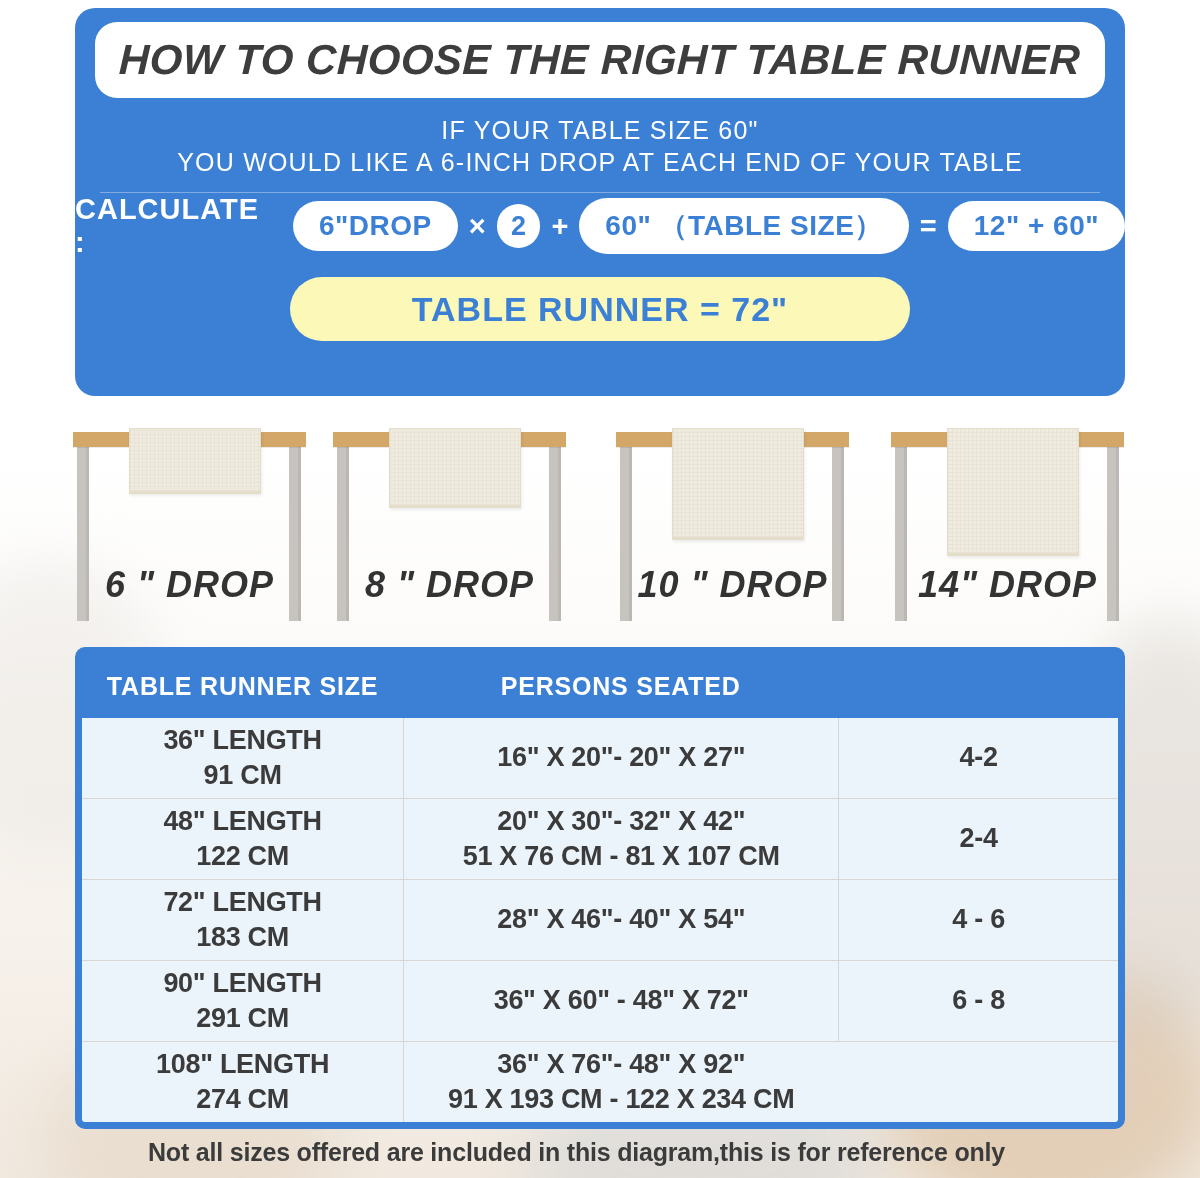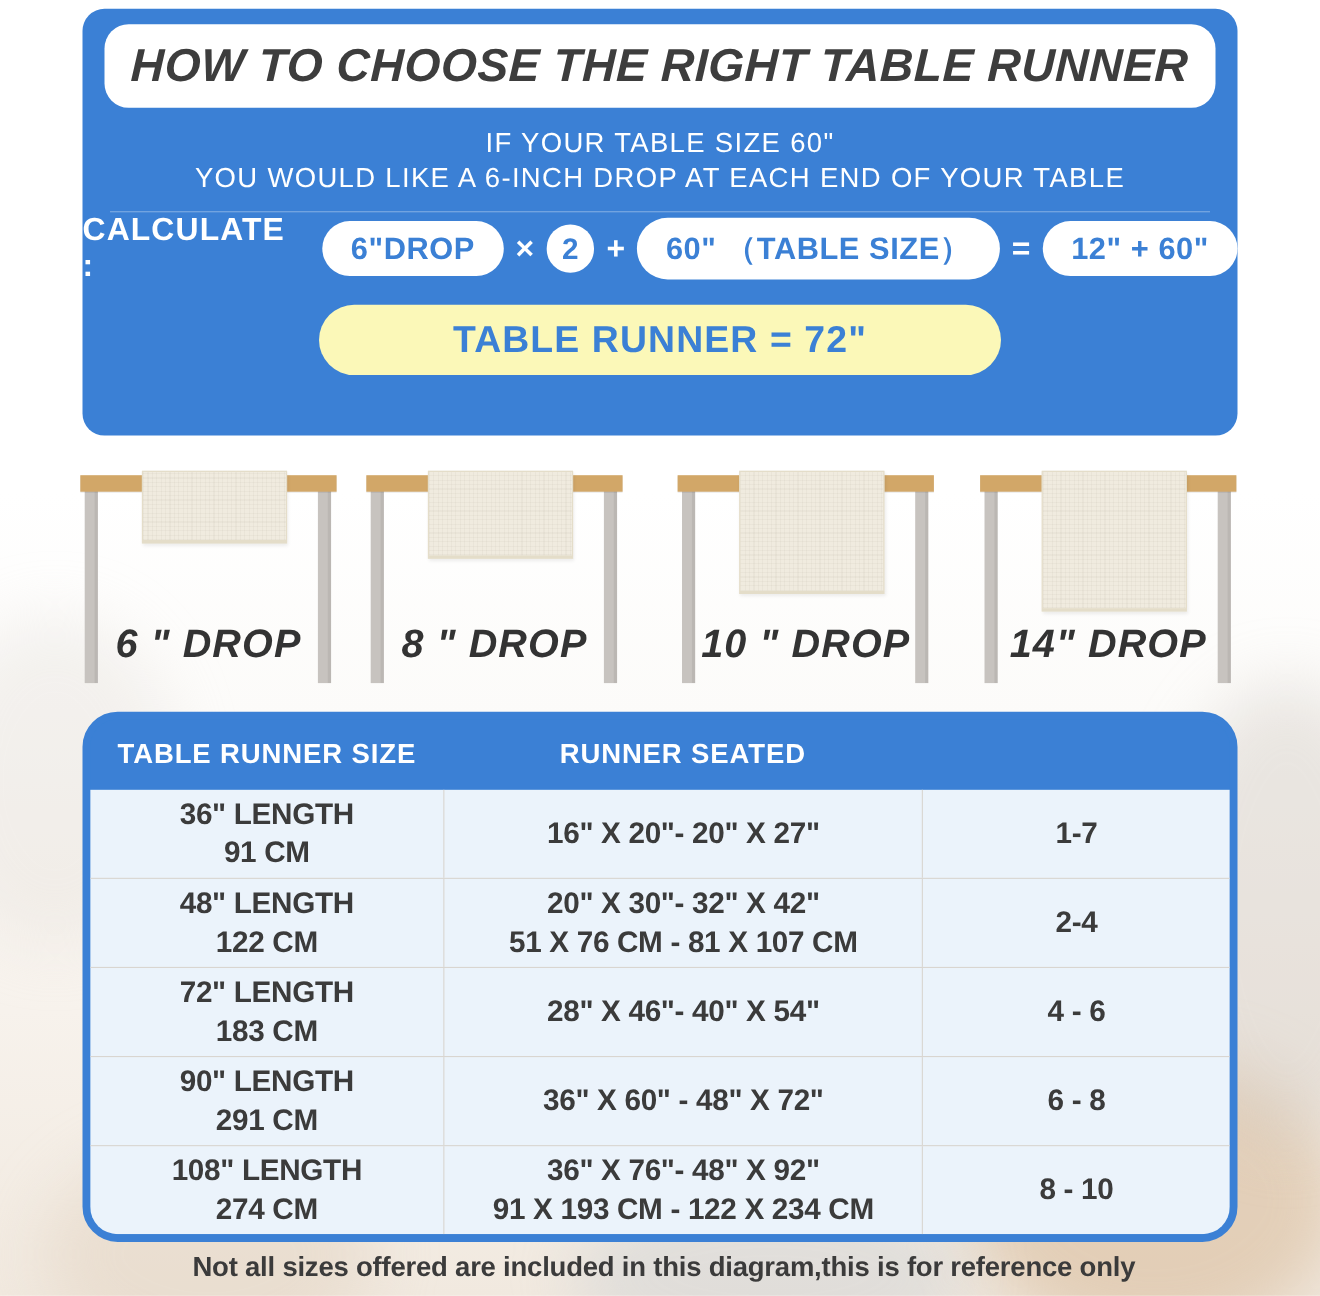--- a/index.html
+++ b/index.html
@@ -87,21 +87,21 @@
   .tbl.t0 .runner{height:66px;} .tbl.t1 .runner{height:80px;}
   .tbl.t2 .runner{height:112px;} .tbl.t3 .runner{height:128px;}
   .drop-label{
     position:absolute;left:0;right:0;top:168px;text-align:center;
     font-size:36px;font-weight:800;font-style:italic;color:#333333;letter-spacing:1px;
   }
 
   
   .size-panel{
     position:absolute;left:75px;top:647px;width:1050px;height:482px;
-    border:7px solid var(--blue);border-radius:32px;background:var(--blue);
+    border:7px solid var(--blue);border-radius:10px;background:var(--blue);
     overflow:hidden;display:flex;flex-direction:column;
   }
   .size-header{
     height:64px;background:var(--blue);display:grid;grid-template-columns:31% 42% 27%;
     align-items:center;
   }
   .size-header .hcell{
     text-align:center;color:#ffffff;font-size:25px;font-weight:800;letter-spacing:.8px;
   }
   .size-body{flex:1;background:rgba(255,255,255,.90);display:flex;flex-direction:column;}
@@ -110,21 +110,21 @@
   .scell{
     display:flex;flex-direction:column;align-items:center;justify-content:center;
     color:var(--table-ink);font-weight:700;font-size:27px;line-height:1.3;
     letter-spacing:-.3px;text-align:center;
   }
   .scell.mid,.scell.last{border-left:1px solid var(--divider);}
 
   
   .footer-note{
     position:absolute;left:0;top:1138px;width:1153px;text-align:center;
-    font-size:25px;font-weight:700;color:var(--table-ink);letter-spacing:-.2px;margin-left:27px;
+    font-size:25px;font-weight:700;color:var(--table-ink);letter-spacing:-.2px;
   }
 </style>
 </head>
 <body>
 
 <div class="blob b1"></div>
 <div class="blob b2"></div>
 <div class="blob b3"></div>
 <div class="blob b4"></div>
 <div class="blob b5"></div>
@@ -183,33 +183,33 @@
     <div class="tabletop"></div>
     <div class="runner"></div>
     <div class="drop-label">14" DROP</div>
   </div>
 
 </div>
 
 <div class="size-panel">
   <div class="size-header">
     <div class="hcell">TABLE RUNNER SIZE</div>
-    <div class="hcell">RUNNER SEATED</div>
+    <div class="hcell">PERSONS SEATED</div>
   </div>
   <div class="size-body">
 
     <div class="srow">
       <div class="scell">
         <span>36" LENGTH</span>
         <span>91 CM</span>
       </div>
       <div class="scell mid">
         <span>16" X 20"- 20" X 27"</span>
       </div>
-      <div class="scell last">1-7</div>
+      <div class="scell last">4-2</div>
     </div>
 
     <div class="srow">
       <div class="scell">
         <span>48" LENGTH</span>
         <span>122 CM</span>
       </div>
       <div class="scell mid">
         <span>20" X 30"- 32" X 42"</span>
         <span>51 X 76 CM - 81 X 107 CM</span>
@@ -241,19 +241,18 @@
 
     <div class="srow">
       <div class="scell">
         <span>108" LENGTH</span>
         <span>274 CM</span>
       </div>
       <div class="scell mid">
         <span>36" X 76"- 48" X 92"</span>
         <span>91 X 193 CM - 122 X 234 CM</span>
       </div>
-      <div class="scell last">8 - 10</div>
     </div>
 
   </div>
 </div>
 
 <div class="footer-note">Not all sizes offered are included in this diagram,this is for reference only</div>
 
 </body></html>

